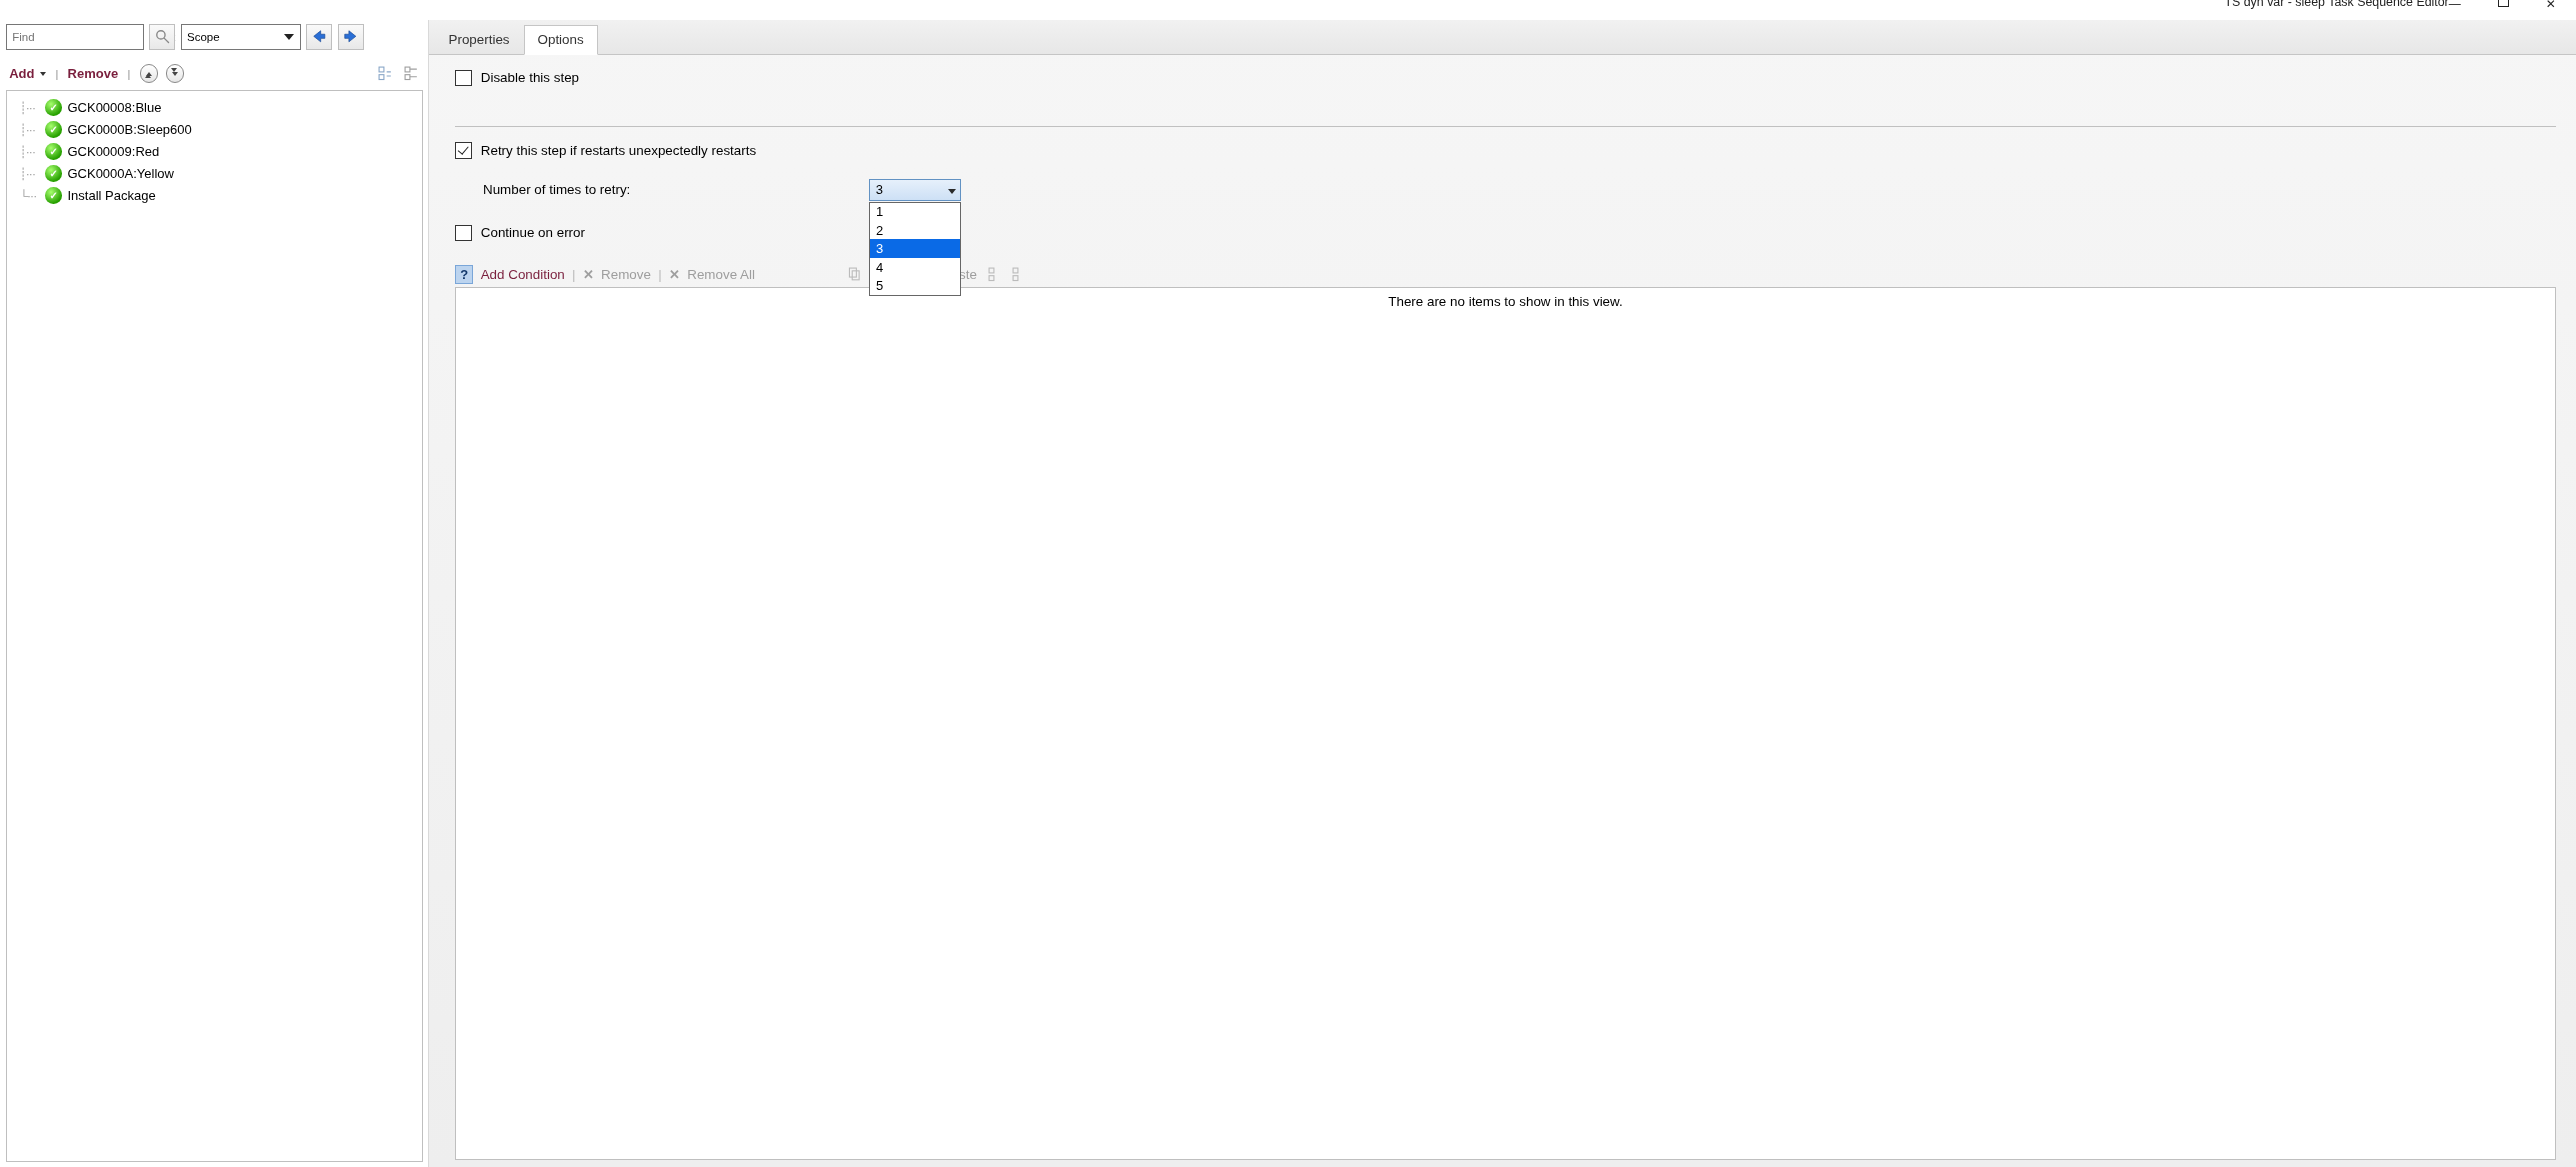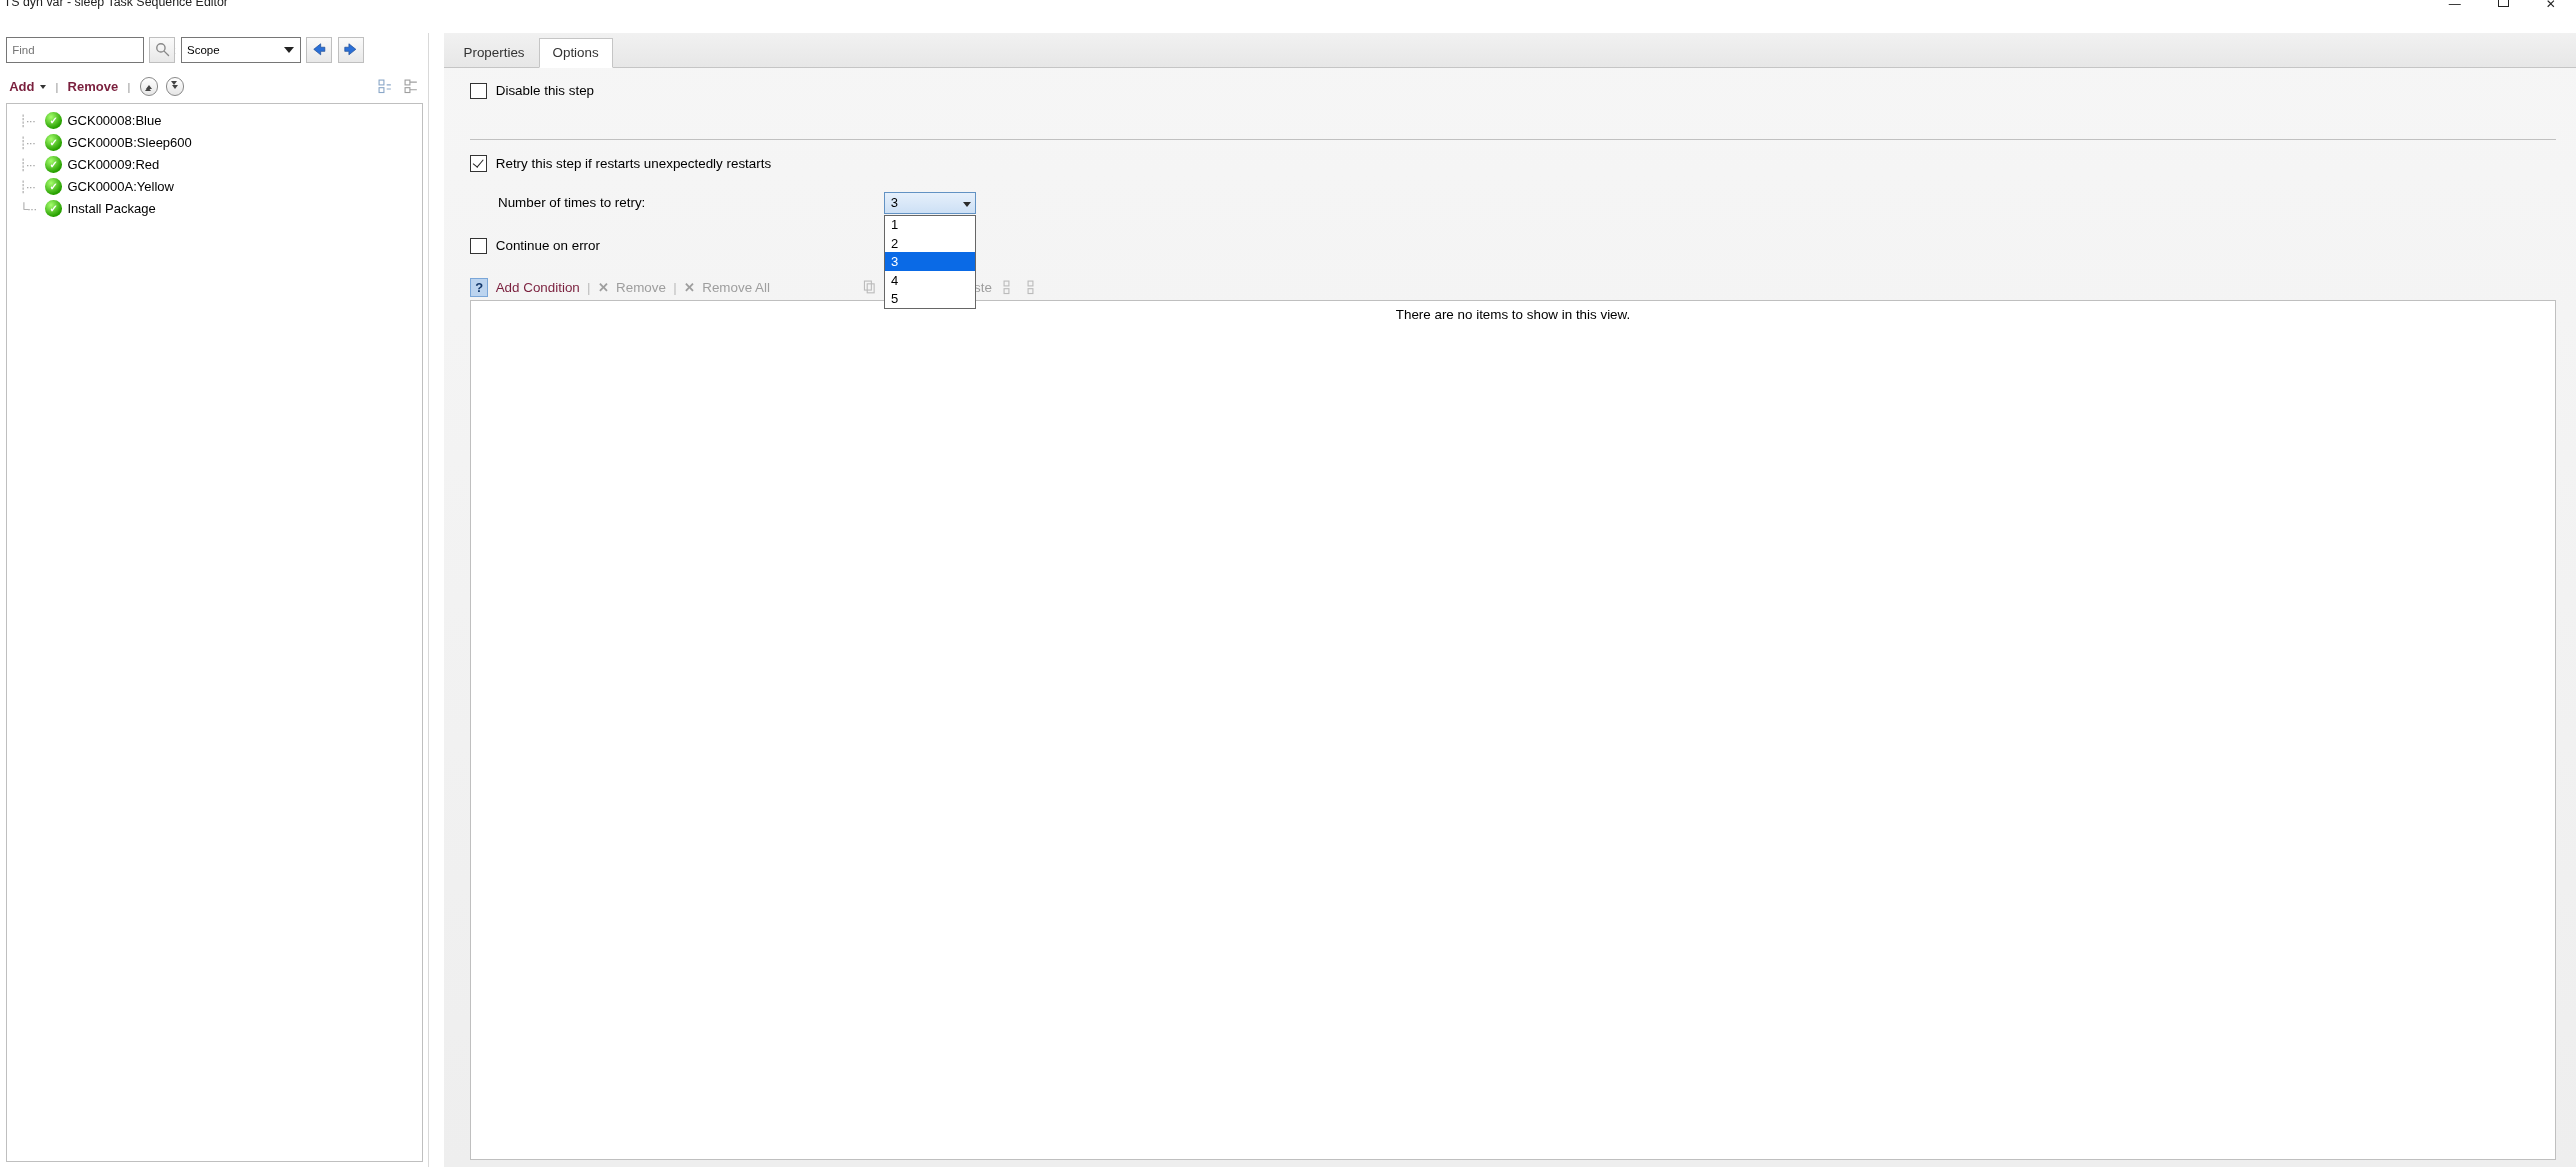--- a/index.html
+++ b/index.html
@@ -7,34 +7,34 @@
     margin: 0; padding: 0;
     font-family: "Segoe UI", Tahoma, sans-serif;
     font-size: 11.5px;
     color: #000;
     background: #fff;
     height: 100%;
   }
   .window { display:flex; flex-direction:column; height:100vh; overflow:hidden;}
   
   .titlebar {
-    height: 33px;
-    display:flex; align-items:flex-start; justify-content:space-between;
+    height: 20px;
+    display:flex; align-items:flex-start; justify-content:flex-end;
     padding: 0 1.8px 0 3.7px;
     font-size: 12.4px;
     color:#222;
   }
   .titlebar .title { white-space:nowrap; overflow:hidden; text-overflow:ellipsis; position:relative; top:-5.5px;}
   .titlebar .win-controls { display:flex; gap:37px; padding-right:18.4px;}
   .titlebar .win-controls span { font-size:12px; color:#222; line-height:12px; position:relative; top:-1.8px;}
   .titlebar .min { font-size:16.6px; position:relative; top:-2.8px;}
   .titlebar .box { display:inline-block; width:11px; height:11px; border:1.4px solid #222; position:relative; top:-2.8px;}
   .titlebar .cls { font-size:15.7px; position:relative; top:-3.7px;}
   
-  .body-split { display:flex; flex:1; min-height:0;gap:15px; }
+  .body-split { display:flex; flex:1; min-height:0; }
   .left-pane {
     width: 429px; min-width:429px;
     display:flex; flex-direction:column;
     border-right:0.9px solid #d9d9d9;
     background:#fff;
   }
   .right-pane {
     flex:1;
     background: linear-gradient(to bottom, #f6f6f6, #eeeeee);
     display:flex; flex-direction:column;

